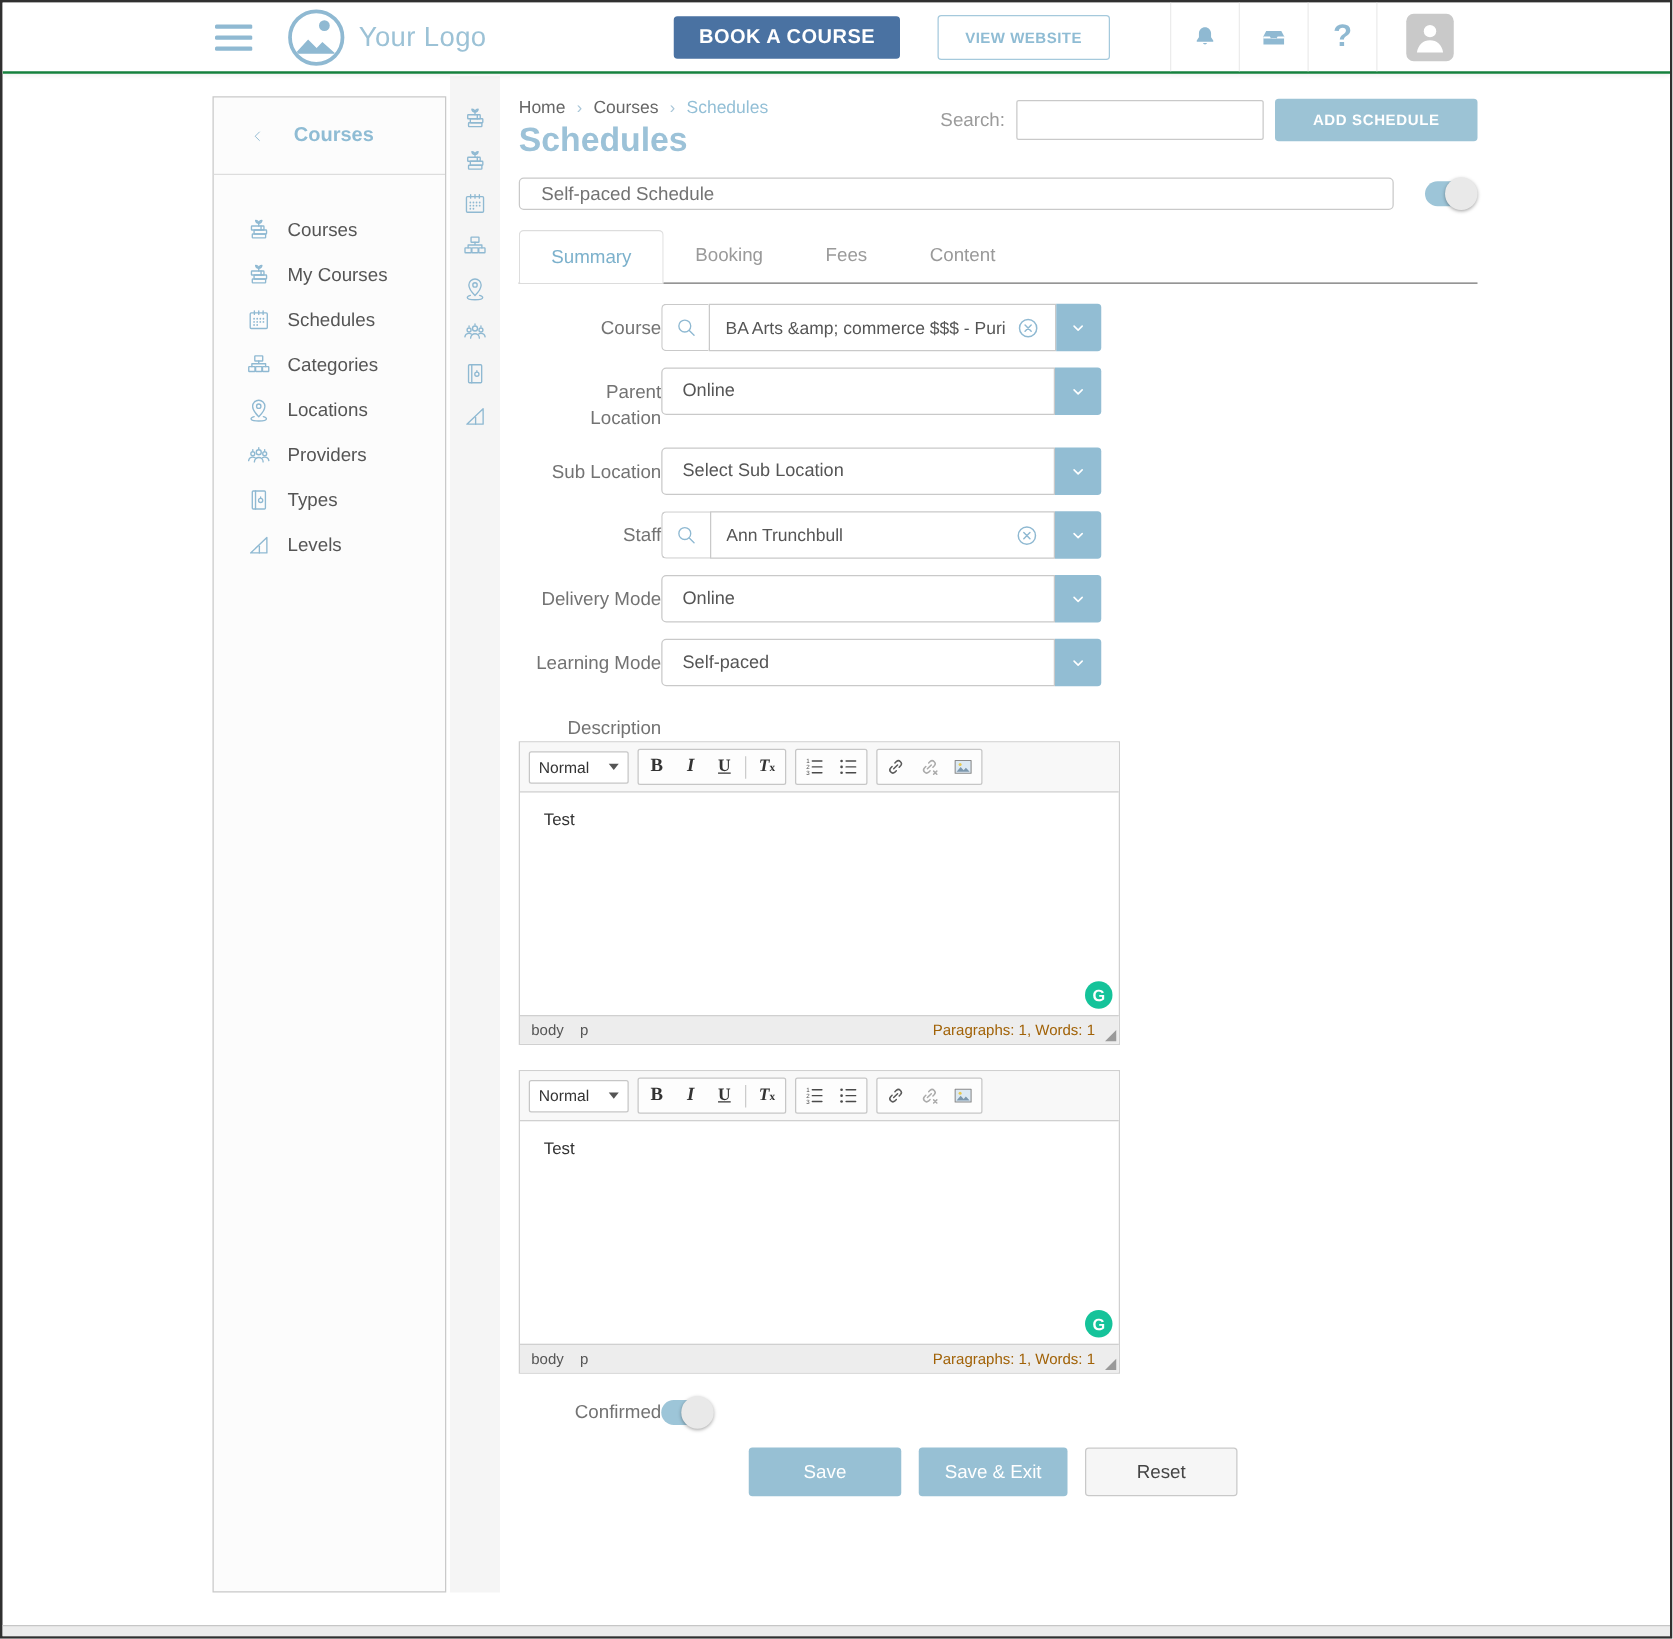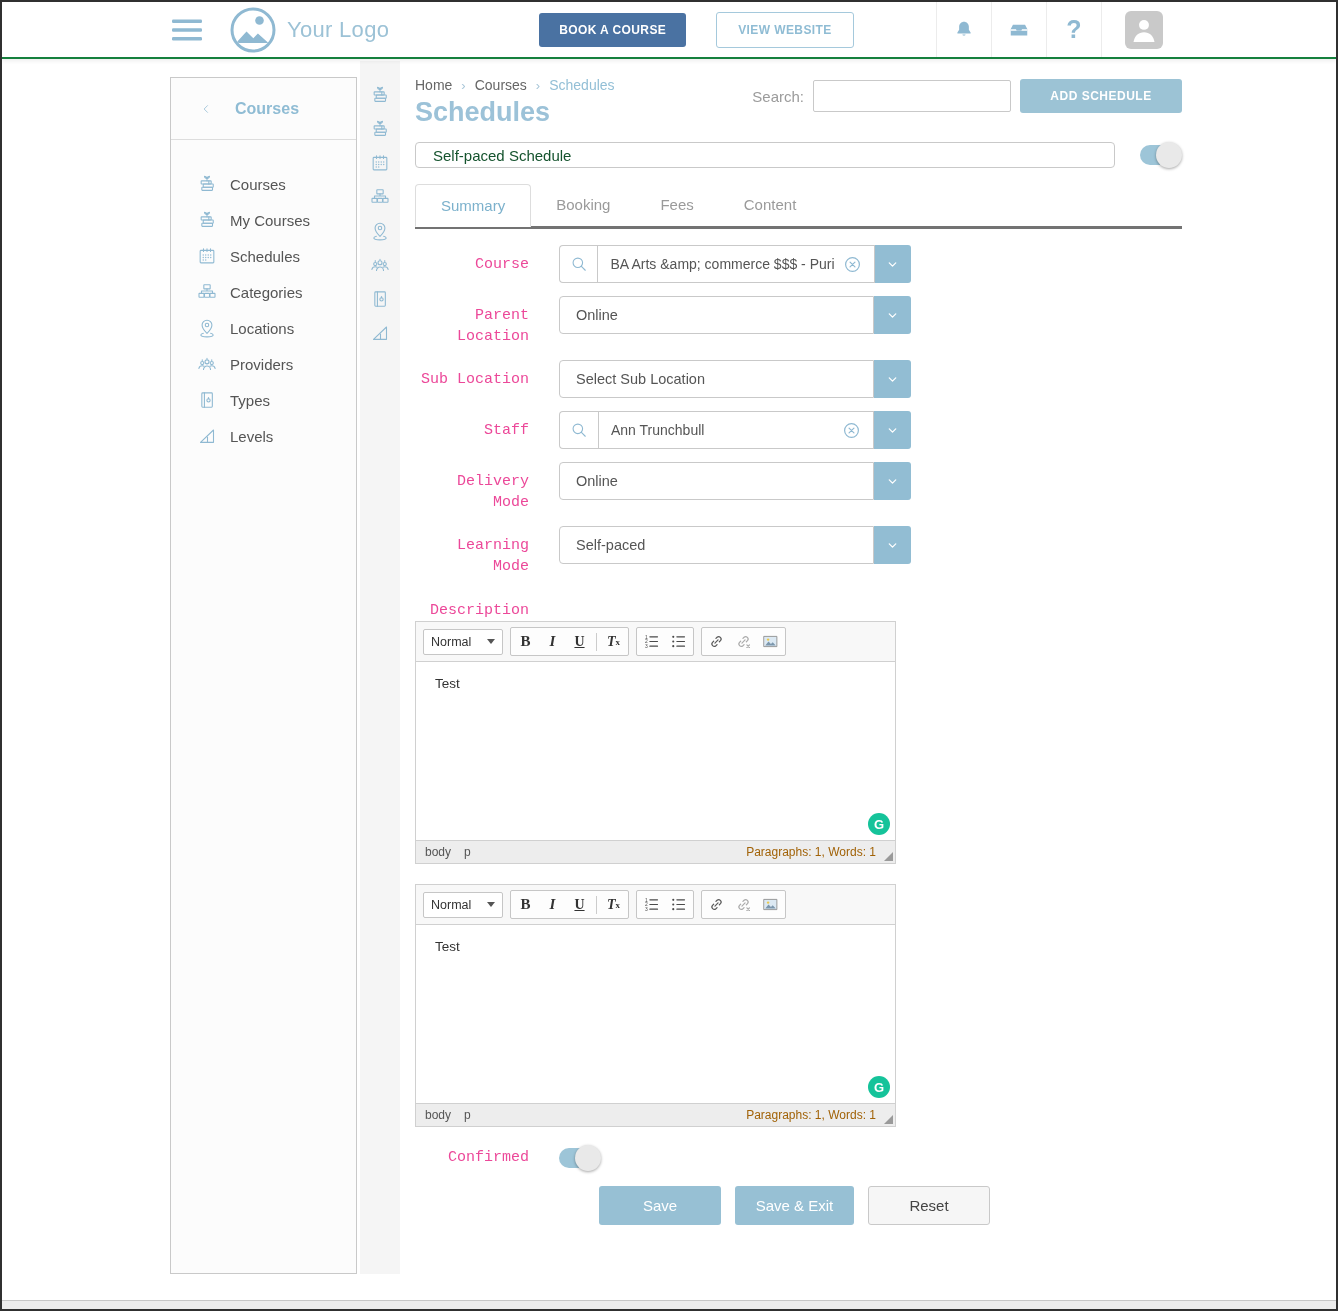--- a/index.html
+++ b/index.html
@@ -6,21 +6,21 @@
   html,body { background:#fff; }
   body { font-family: "Liberation Sans", "DejaVu Sans", sans-serif; }
   .frame { position:relative; width:1338px; height:1311px; border:2px solid #303030; background:#fff; overflow:hidden; }
 
   
   .hd { height:57px; background:#fff; border-bottom:2px solid #15803d; box-shadow:0 2px 4px rgba(0,0,0,.07); display:flex; align-items:center; position:relative; z-index:5; }
   .hd-left { margin-left:170px; display:flex; align-items:center; }
   .burger { width:30px; height:24px; cursor:pointer; }
   .logo { display:flex; align-items:center; gap:11px; margin-left:28px; cursor:pointer; }
   .logo-txt { font-size:22px; color:#9cc2d6; letter-spacing:.3px; }
-  .btn-book { margin-left:150px; height:34px; padding:0 20px; background:#4a72a2; color:#fff; font-size:12px; font-weight:bold; letter-spacing:.4px; border:none; border-radius:3px; cursor:pointer; font-family:inherit; }
+  .btn-book { margin-left:150px; height:34px; padding:0 20px; background:#4a72a2; color:#fff; font-size:16px; font-weight:bold; letter-spacing:.4px; border:none; border-radius:3px; cursor:pointer; font-family:inherit; }
   .btn-view { margin-left:30px; height:36px; padding:0 21px; background:#fff; color:#8fbcd4; font-size:12px; font-weight:bold; letter-spacing:.4px; border:1px solid #a5c9dc; border-radius:3px; cursor:pointer; font-family:inherit; }
   .hd-right { margin-left:auto; display:flex; align-self:stretch; }
   .hcell { width:55px; border-left:1px solid #ececec; display:flex; align-items:center; justify-content:center; cursor:pointer; }
   .hcell.acell { width:85px; }
   .hspacer { width:150px; }
   .help-q { font-size:25px; font-weight:bold; color:#8fb9d2; }
   .avatar { width:38px; height:38px; background:#c9c9c9; border-radius:6px; display:flex; align-items:center; justify-content:center; overflow:hidden; }
 
   
   .ic { stroke:#8fb9d2; fill:none; stroke-width:1.3; stroke-linecap:round; stroke-linejoin:round; width:20px; height:20px; flex:none; }
@@ -45,33 +45,33 @@
   .crumb { cursor:pointer; }
   .crumb-sep { color:#a8c6d8; font-size:13px; }
   .crumb.cur { color:#93bfd6; cursor:default; }
   .page-title { margin-top:4px; font-size:27px; font-weight:bold; color:#9cc2d8; }
   .searchbox { position:absolute; right:0; top:2px; display:flex; align-items:center; gap:9px; }
   .search-lbl { font-size:15px; color:#9b9b9b; }
   .search-inp { width:198px; height:32px; border:1px solid #c9c9c9; border-radius:2px; padding:0 8px; font-size:14px; color:#555; font-family:inherit; }
   .btn-add { width:162px; height:34px; background:#9cc3d5; color:#fff; border:none; border-radius:3px; font-size:12px; font-weight:bold; letter-spacing:.5px; cursor:pointer; font-family:inherit; }
 
   .name-row { margin-top:14px; display:flex; align-items:center; }
-  .name-inp { width:700px; height:24px; border:1px solid #c9c9c9; border-radius:4px; padding:12px 17px; font-size:15px; color:#14532d; font-family:inherit; }
+  .name-inp { width:700px; height:24px; border:1px solid #c9c9c9; border-radius:4px; padding:12px 17px; font-size:15px; color:#737373; font-family:inherit; }
   .tgl { width:38px; height:20px; background:#9dc5d8; border-radius:10px; position:relative; cursor:pointer; flex:none; }
   .tgl i { position:absolute; right:-4px; top:-3px; width:26px; height:26px; background:#e9e9e9; border-radius:50%; box-shadow:0 1px 3px rgba(0,0,0,.35); }
   .name-row .tgl { margin-left:auto; margin-right:4px; }
 
-  .tabs { margin-top:16px; display:flex; border-bottom:3px solid #737373;text-align:right; }
+  .tabs { margin-top:16px; display:flex; border-bottom:1px solid #737373;text-align:right; }
   .tab { padding:12px 25px; font-size:15px; color:#9a9a9a; cursor:pointer; }
   .tab.active { color:#7cb1cc; background:#fff; border:1px solid #ddd; border-bottom:1px solid #fff; border-radius:4px 4px 0 0; margin-bottom:-1px; }
 
   
   .form { margin-top:16px; }
   .frow { display:flex; margin-bottom:13px; }
-  .flabel { width:114px; min-width:114px; margin-right:30px; text-align:right; font-size:15px; color:#ec4899; padding-top:9px; line-height:1.4; white-space:pre-line;font-family:Liberation Mono, monospace; }
+  .flabel { width:114px; min-width:114px; text-align:right; font-size:15px; color:#737373; padding-top:9px; line-height:1.4; white-space:pre-line; }
   .flabel.top { padding-top:10px; }
 
   .sel, .combo-search { display:flex; width:352px; height:38px; }
   .sel-body { flex:1; border:1px solid #c9c9c9; border-radius:4px 0 0 4px; background:#fff; display:flex; align-items:center; padding:0 16px; font-size:14.5px; color:#555; cursor:pointer;text-align:center; }
   .dd { width:37px; background:#92bdd3; border-radius:0 3px 3px 0; display:flex; align-items:center; justify-content:center; cursor:pointer; }
   .dd .ic { stroke:#fff; width:15px; height:15px; stroke-width:2; }
   .s-cell { width:39px; border:1px solid #c9c9c9; border-right:none; border-radius:4px 0 0 4px; background:#fff; display:flex; align-items:center; justify-content:center; cursor:pointer; }
   .s-val { flex:1; border:1px solid #c9c9c9; background:#fff; display:flex; align-items:center; gap:8px; padding:0 12px; font-size:14px; color:#555; }
   .s-val .val { flex:1; white-space:nowrap; overflow:hidden; }
   .x-ic { width:19px; height:19px; stroke-width:1.5; cursor:pointer; }

